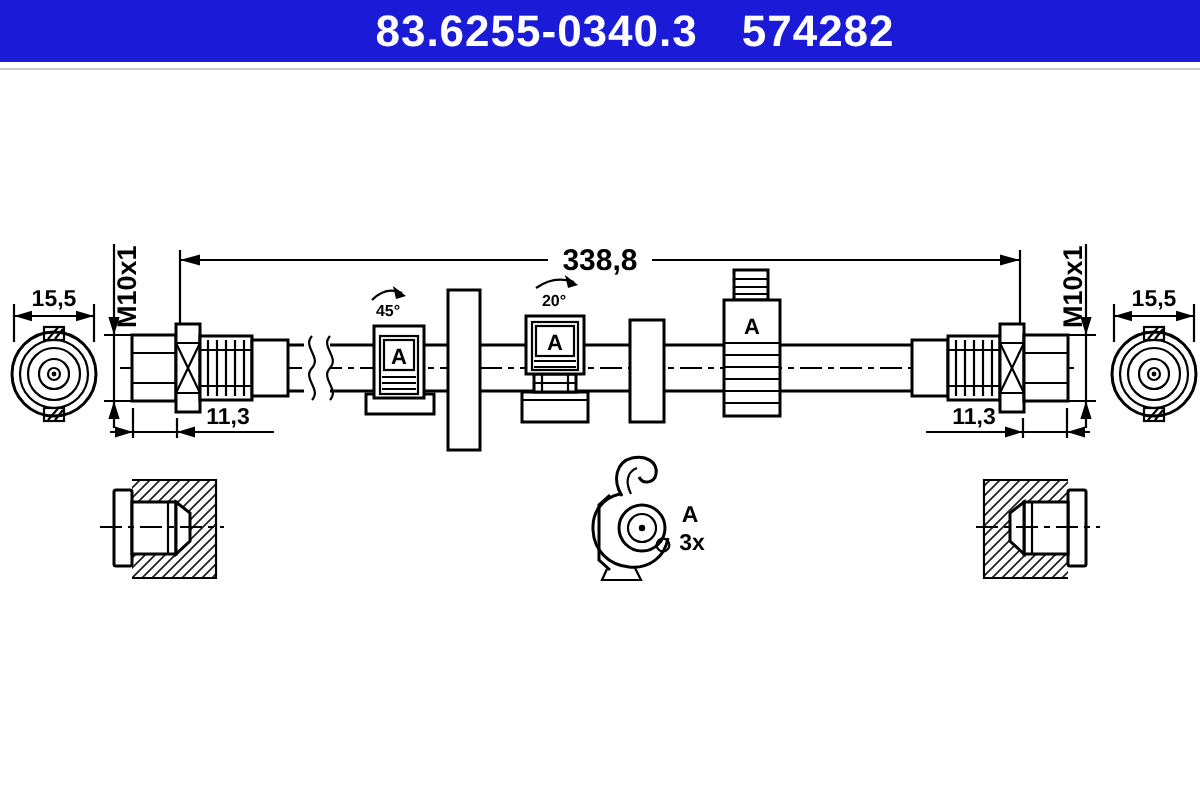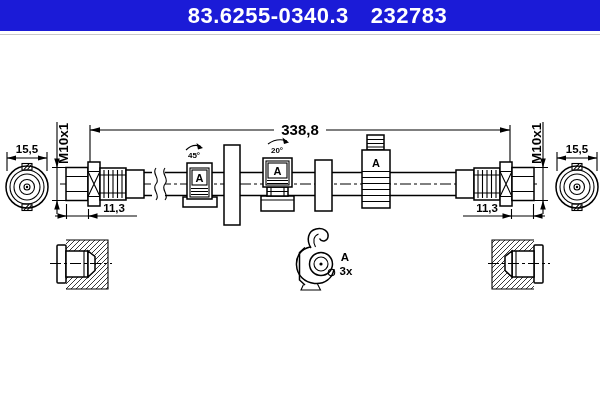--- a/index.html
+++ b/index.html
@@ -19,21 +19,21 @@
   .t15{font-size:15px;} .t11{font-size:11.5px;} .t13{font-size:13.5px;}
   .t8{font-size:8px;} .tA{font-size:11px;} .tD{font-size:11.5px;}
 </style>
 </head>
 <body>
 
 <div id="stage">
 
   <div id="topbar" style="background: rgb(27, 27, 215); color: rgb(255, 255, 255);">
     <span class="num">83.6255-0340.3</span>
-    <span class="num">232783</span>
+    <span class="num">574282</span>
   </div>
   <div id="rule"></div>
 
   <svg width="600" height="400" viewBox="0 0 600 400">
     <defs>
       <pattern id="hatch" width="5" height="5" patternUnits="userSpaceOnUse">
         <path d="M0,5 L5,0 M-1,1 L1,-1 M4,6 L6,4" stroke="#222" stroke-width="0.9"></path>
       </pattern>
       <pattern id="dots" width="3" height="3" patternUnits="userSpaceOnUse">
         <circle cx="1.2" cy="1.2" r="0.62" fill="#555"></circle>

